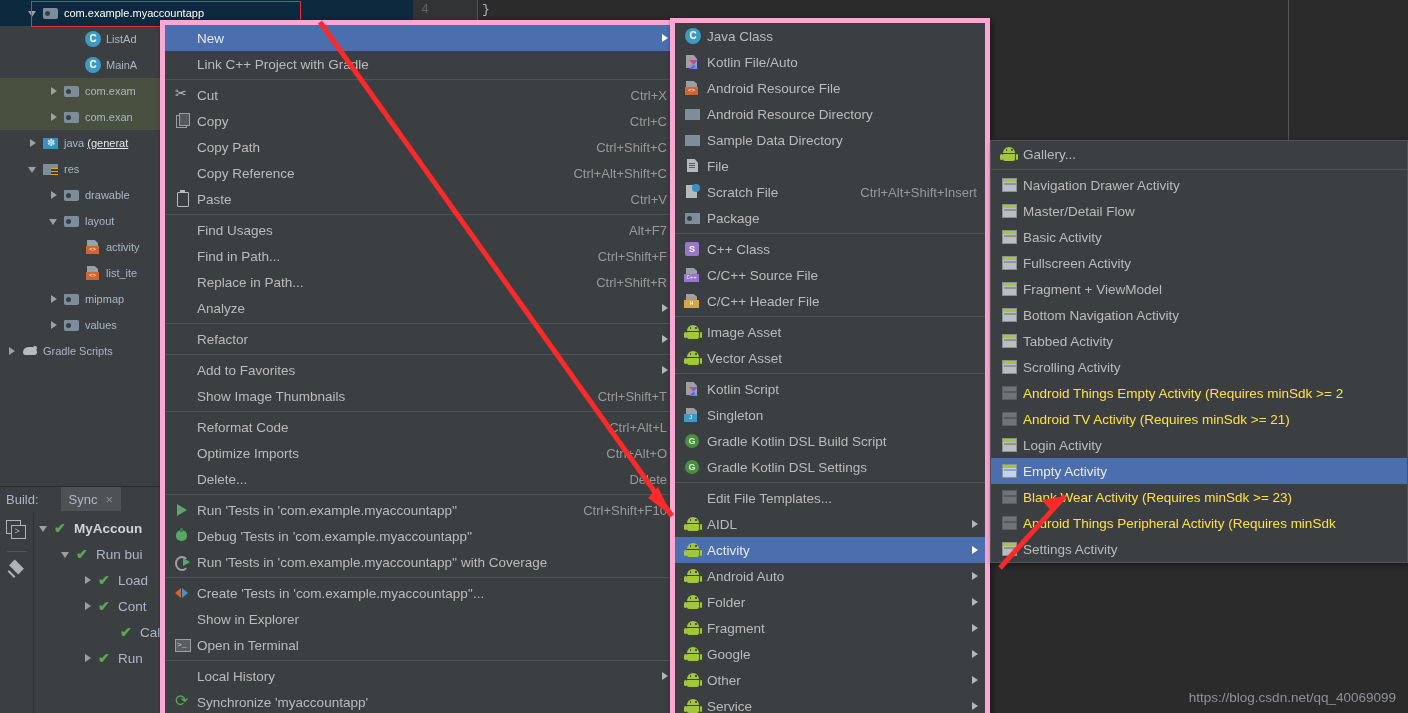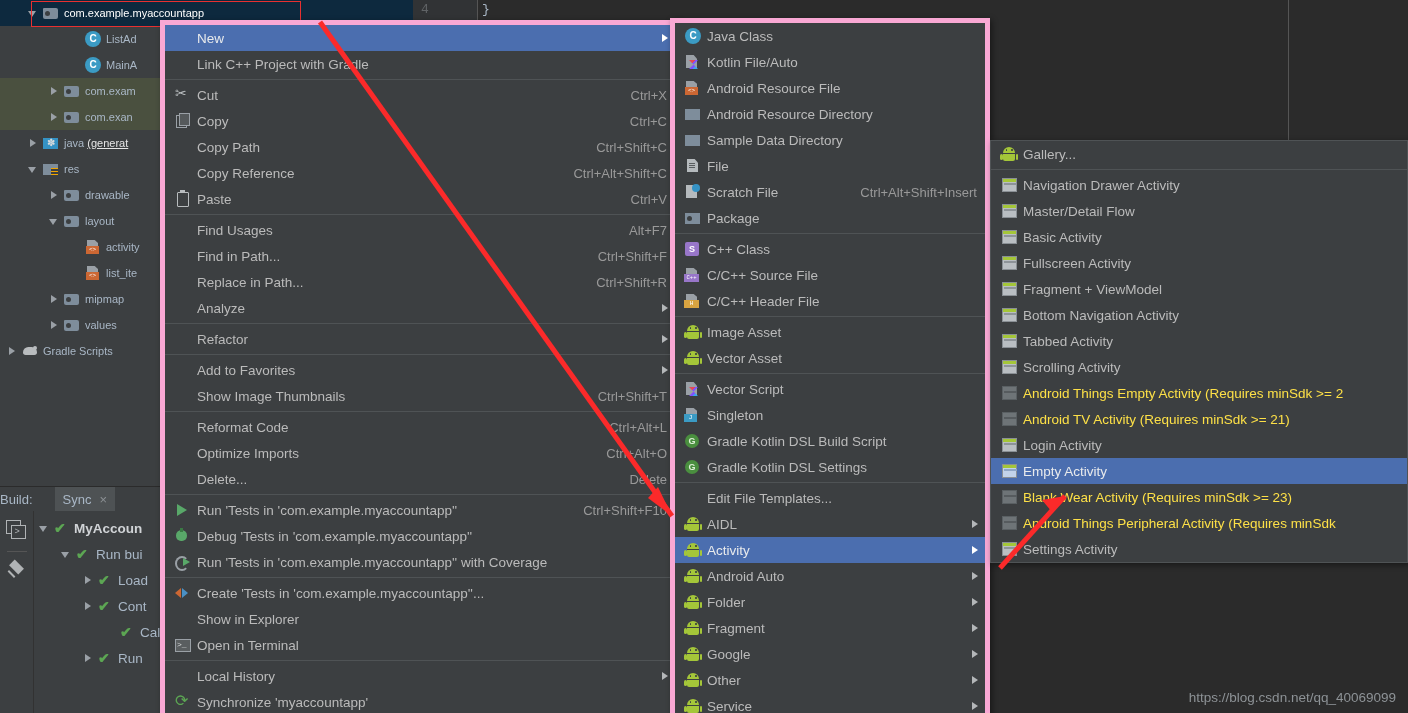--- a/index.html
+++ b/index.html
@@ -50,21 +50,21 @@
   .ico.gradle::after{content:"";position:absolute;left:11px;top:3px;width:4px;height:4px;background:#b9bcbe;border-radius:50%;}
   .tree-label{font-size:11px;}
   .tree-label .dim{color:#e5e5e5;text-decoration:underline;}
 
   
   .red-rect{position:absolute;left:31px;top:1px;width:270px;height:26px;border:1.5px solid #e83030;pointer-events:none;}
 
   
   .build-panel{position:absolute;left:0;top:486px;width:413px;height:227px;background:#3c3f41;border-top:1px solid #2b2b2b;}
   .build-header{height:24px;display:flex;align-items:center;font-size:13px;color:#a9b7c6;}
-  .build-title{}
+  .build-title{margin-left:6px;}
   .build-tab{margin-left:22px;height:24px;display:flex;align-items:center;padding:0 8px;background:#4e5254;}
   .build-tab .x{margin-left:8px;color:#8b9094;font-size:13px;}
   .build-side{position:absolute;left:0;top:24px;width:34px;height:203px;background:#3c3f41;border-right:1px solid #323232;}
   .bicon{position:relative;width:26px;height:26px;margin:6px auto 0;}
   .bicon.console::before{content:"";position:absolute;left:2px;top:3px;width:13px;height:12px;border:1.6px solid #b0b3b5;}
   .bicon.console::after{content:"";position:absolute;left:7px;top:8px;width:13px;height:12px;border:1.6px solid #b0b3b5;background:#3c3f41;}
   .bicon.console .gt{position:absolute;left:11px;top:9px;font-size:9px;color:#b0b3b5;z-index:2;}
   .bdiv{width:20px;height:1px;background:#555;margin:8px auto;}
   .bicon.pin::before{content:"";position:absolute;left:6px;top:3px;width:13px;height:8px;background:#b0b3b5;transform:rotate(45deg);}
   .bicon.pin::after{content:"";position:absolute;left:3px;top:13px;width:9px;height:2px;background:#b0b3b5;transform:rotate(45deg);}
@@ -489,21 +489,21 @@
             <span class="arml"></span>
             <span class="armr"></span>
             <span class="split"></span>
           </span>
         </span>
         <span class="mlabel">Vector Asset</span>
       </div>
       <div class="msep"></div>
       <div class="mi">
         <span class="micon i-kt"></span>
-        <span class="mlabel">Vector Script</span>
+        <span class="mlabel">Kotlin Script</span>
       </div>
       <div class="mi">
         <span class="micon i-singleton"></span>
         <span class="mlabel">Singleton</span>
       </div>
       <div class="mi">
         <span class="micon i-gradle"></span>
         <span class="mlabel">Gradle Kotlin DSL Build Script</span>
       </div>
       <div class="mi">

